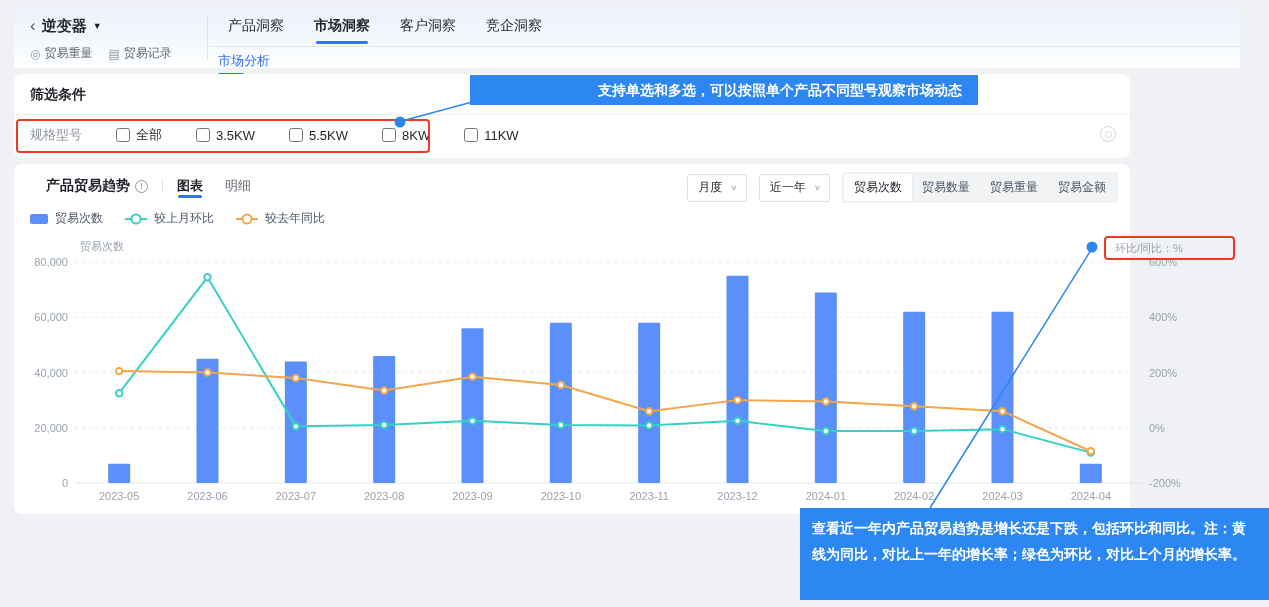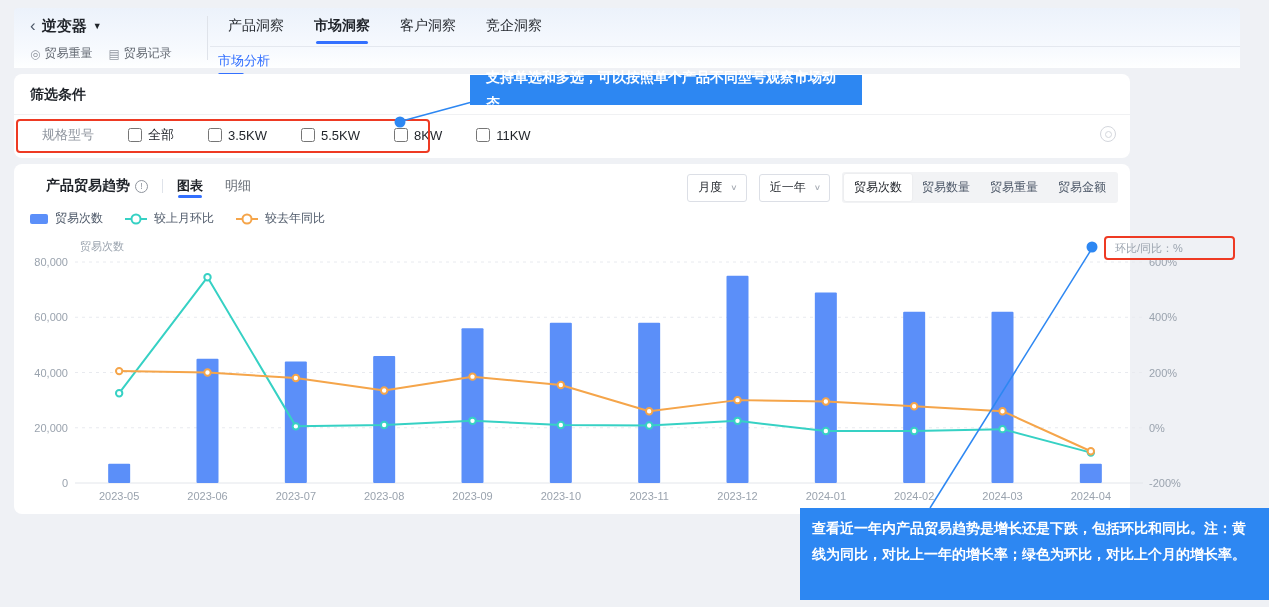--- a/index.html
+++ b/index.html
@@ -30,21 +30,21 @@
     bottom:0; width:52px; height:3px; border-radius:2px; background:#3370ff; }
   .tabs-divider { position:absolute; left:196px; top:38px; width:1030px; height:1px; background:#e4e8ef; }
   .subtab { position:absolute; left:204px; top:44px; font-size:13px; color:#3370ff; cursor:pointer; }
   .subtab::after { content:""; position:absolute; left:0; bottom:-6px; width:26px; height:3px; border-radius:2px; background:#3370ff; }
 
   
   .filter-card { top:74px; height:84px; }
   .section-title { position:absolute; left:16px; top:12px; font-size:14px; font-weight:bold; color:#1f2329; }
   .filter-divider { position:absolute; left:0; top:40px; width:100%; height:1px; background:#f0f1f3; }
   .filter-row { position:absolute; left:16px; top:52px; display:flex; align-items:center; }
-  .filter-label { color:#8f959e; font-size:13px; width:86px;margin-left:12px; }
+  .filter-label { color:#8f959e; font-size:13px; width:86px; }
   .cb-item { display:flex; align-items:center; gap:6px; margin-right:34px; cursor:pointer; }
   .cb-item input { width:14px; height:14px; accent-color:#3370ff; cursor:pointer; }
   .cb-item span { font-size:13px; color:#1f2329; }
   .gear-ic { position:absolute; right:14px; top:52px; width:16px; height:16px; border:1.5px solid #d4d7dd;
     border-radius:50%; cursor:pointer; }
   .gear-ic::after { content:""; position:absolute; left:4px; top:4px; width:5px; height:5px;
     border:1.5px solid #d4d7dd; border-radius:50%; }
 
   
   .chart-card { top:164px; height:350px; }
@@ -74,21 +74,21 @@
     width:7px; height:7px; border-radius:50%; background:#fff; border:2px solid; border-color:inherit; }
 
   #trend-chart-svg { position:absolute; left:6px; top:74px; }
   .tick-text { font-size:11px; fill:#9aa3ae; }
   .axis-title { font-size:11px; fill:#9aa3ae; }
 
   
   .anno-red { position:absolute; border:2px solid #ee3a23; border-radius:4px; z-index:6; pointer-events:none; }
   .anno-tip { position:absolute; background:#2d87f2; color:#fff; font-size:14px; font-weight:bold;
     z-index:8; line-height:26px; }
-  .tip-a { left:470px; top:75px; width:392px; height:30px; display:flex; align-items:center; padding:0 16px; }
+  .tip-a { left:470px; top:75px; width:508px; height:30px; display:flex; align-items:center; padding:0 16px;justify-content:flex-end; }
   .tip-b { left:800px; top:508px; width:469px; height:92px; padding:7px 12px; }
   #anno-overlay { position:absolute; left:0; top:0; z-index:7; pointer-events:none; }
 </style>
 </head>
 <body>
 
 <div class="header">
   <div class="hdr-left">
     <div class="hdr-title-row">
       <span class="back-ic">‹</span>

